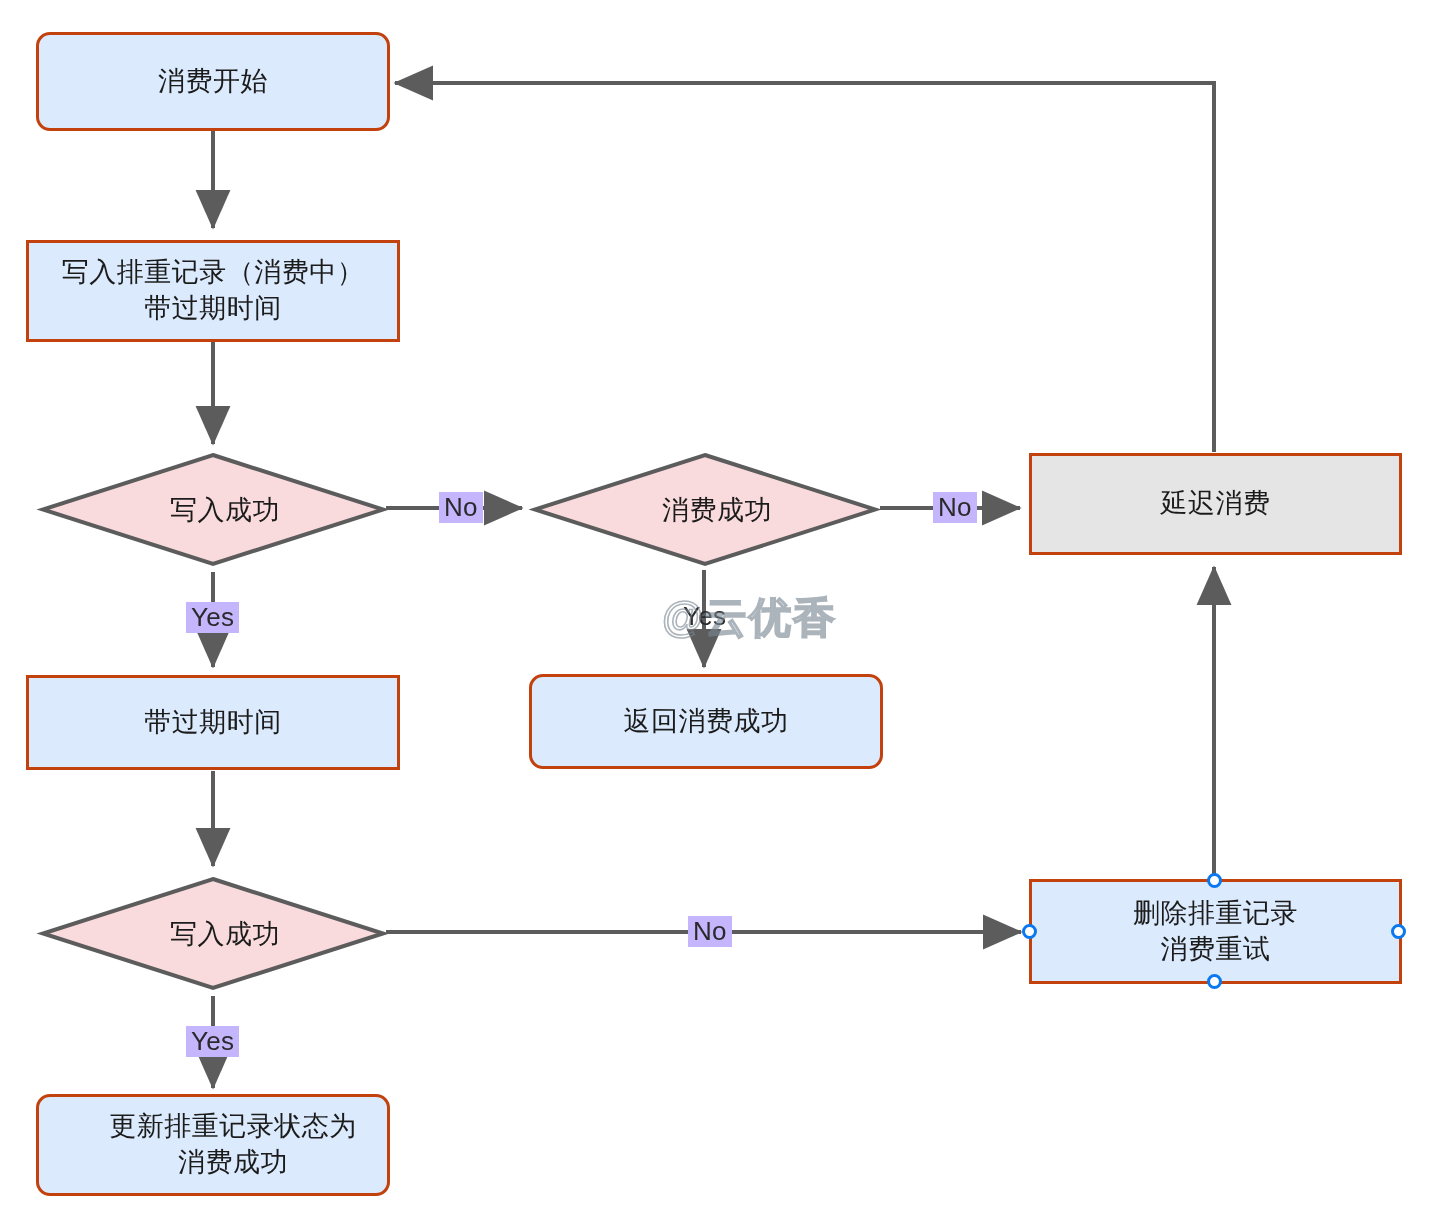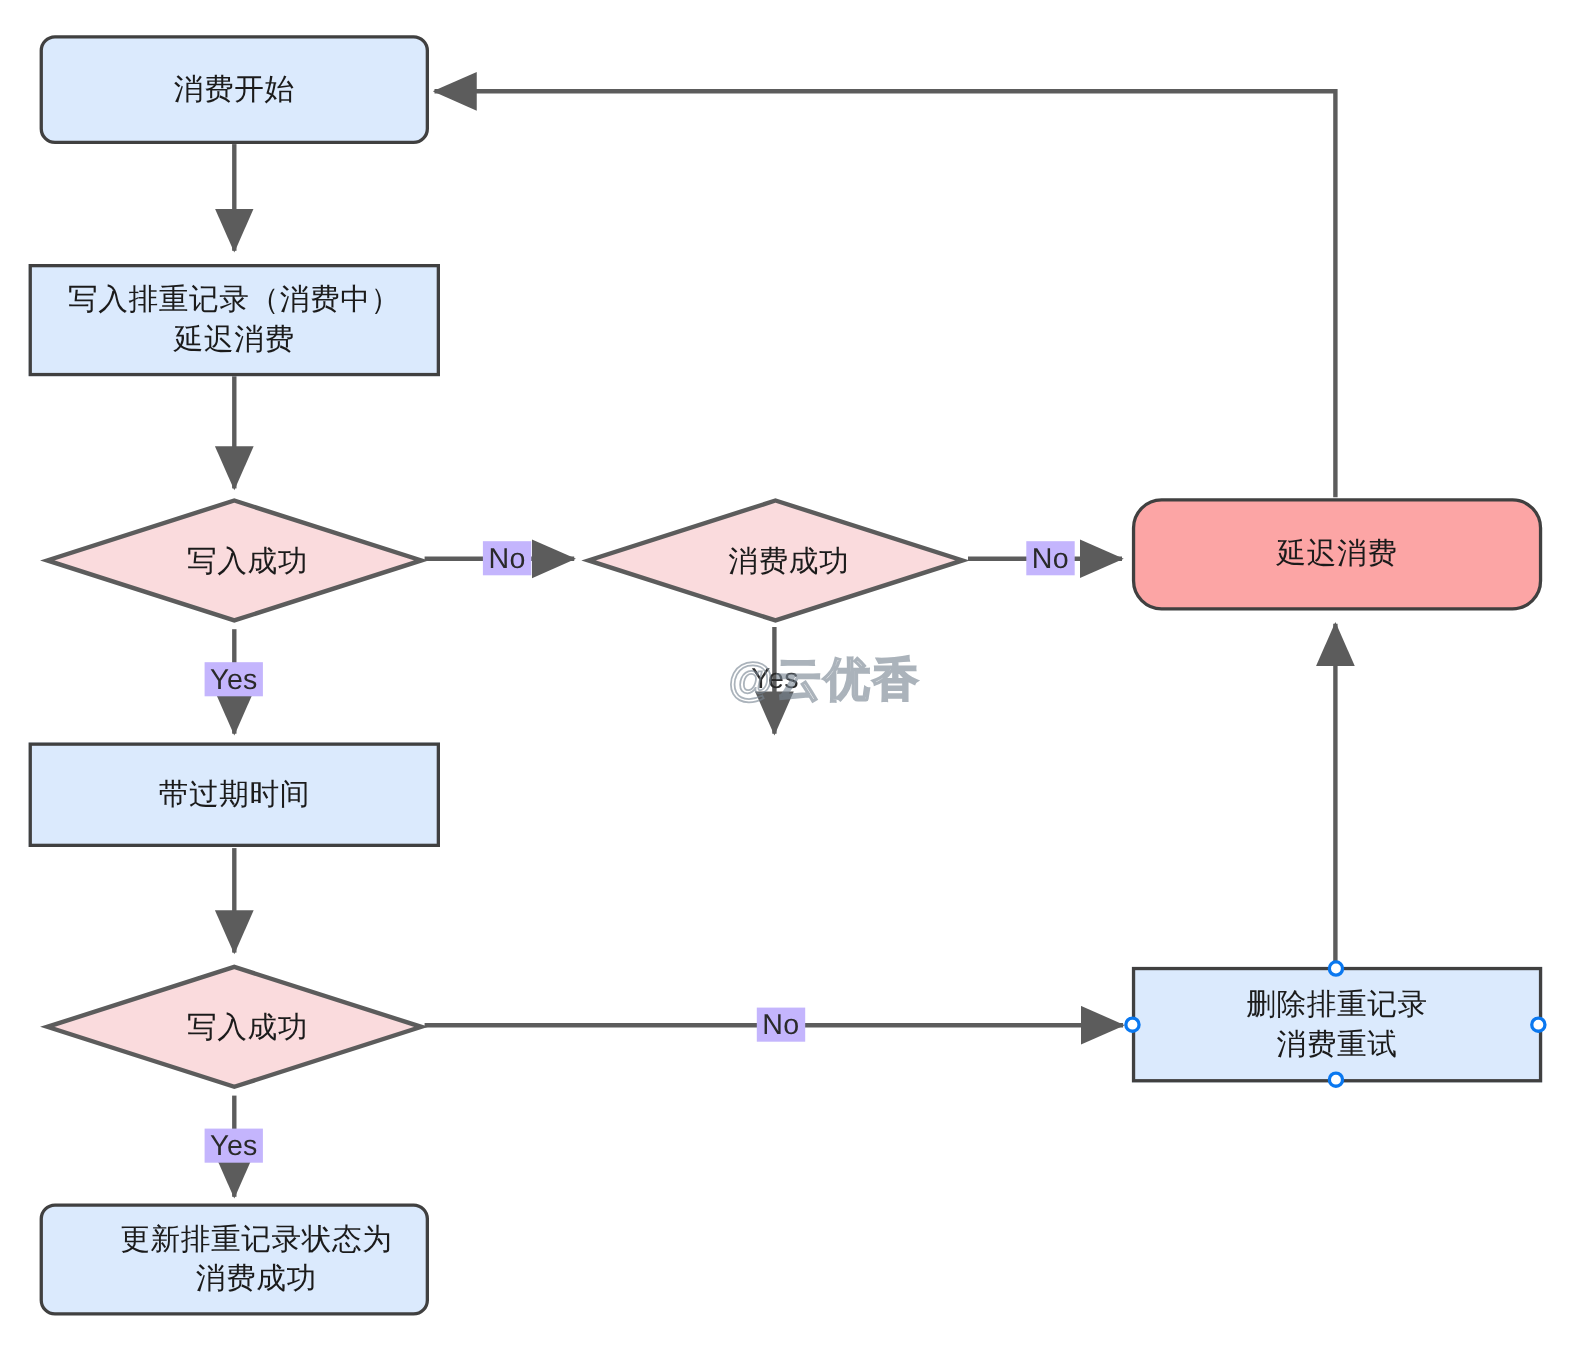--- a/index.html
+++ b/index.html
@@ -29,32 +29,31 @@
     position: absolute;
     box-sizing: border-box;
     display: flex;
     align-items: center;
     justify-content: center;
     text-align: center;
     color: #1b1b1b;
     font-size: 27px;
     line-height: 1.32;
     letter-spacing: 0.5px;
-    border: 3px solid #404040;
+    border: 3px solid #c2410c;
   }
   .node.proc {
     background: #dbeafd;
   }
   .node.round {
     background: #dbeafd;
     border-radius: 14px;
   }
   .node.delay {
-    background: #fca5a5;
-    border-radius: 27px;
+    background: #e5e5e5;
   }
   .node-label {
     white-space: pre-line;
     padding: 0 8px;
   }
   .diamond-wrap {
     position: absolute;
   }
   .diamond-wrap svg {
     position: absolute;
@@ -141,21 +140,21 @@
 
     <path d="M1214,452 L1214,83 L395,83" stroke="#5c5c5c" stroke-width="4" fill="none" stroke-linejoin="miter" marker-end="url(#arrow)"></path>
   </svg>
 
   <div class="node round" style="left:36px; top:32px; width:354px; height:99px;">
     <span class="node-label">消费开始</span>
   </div>
 
   <div class="node proc" style="left:26px; top:240px; width:374px; height:102px;">
     <span class="node-label">写入排重记录（消费中）
-延迟消费</span>
+带过期时间</span>
   </div>
 
   <div class="diamond-wrap" style="left:40px; top:452px; width:346px; height:115px;">
     <svg width="346" height="115" viewBox="0 0 346 115">
       <polygon points="173,3 343,57.5 173,112 3,57.5" fill="#fadbdd" stroke="#5c5c5c" stroke-width="4"></polygon>
     </svg>
     <div class="diamond-label">写入成功</div>
   </div>
 
   <div class="diamond-wrap" style="left:532px; top:452px; width:346px; height:115px;">
@@ -166,20 +165,23 @@
   </div>
 
   <div class="node delay" style="left:1029px; top:453px; width:373px; height:102px;">
     <span class="node-label">延迟消费</span>
   </div>
 
   <div class="node proc" style="left:26px; top:675px; width:374px; height:95px;">
     <span class="node-label">带过期时间</span>
   </div>
 
+  <div class="node round" style="left:529px; top:674px; width:354px; height:95px;">
+    <span class="node-label">返回消费成功</span>
+  </div>
 
   <div class="diamond-wrap" style="left:40px; top:876px; width:346px; height:115px;">
     <svg width="346" height="115" viewBox="0 0 346 115">
       <polygon points="173,3 343,57.5 173,112 3,57.5" fill="#fadbdd" stroke="#5c5c5c" stroke-width="4"></polygon>
     </svg>
     <div class="diamond-label">写入成功</div>
   </div>
 
   <div class="node proc" style="left:1029px; top:879px; width:373px; height:105px;">
     <span class="node-label">删除排重记录

